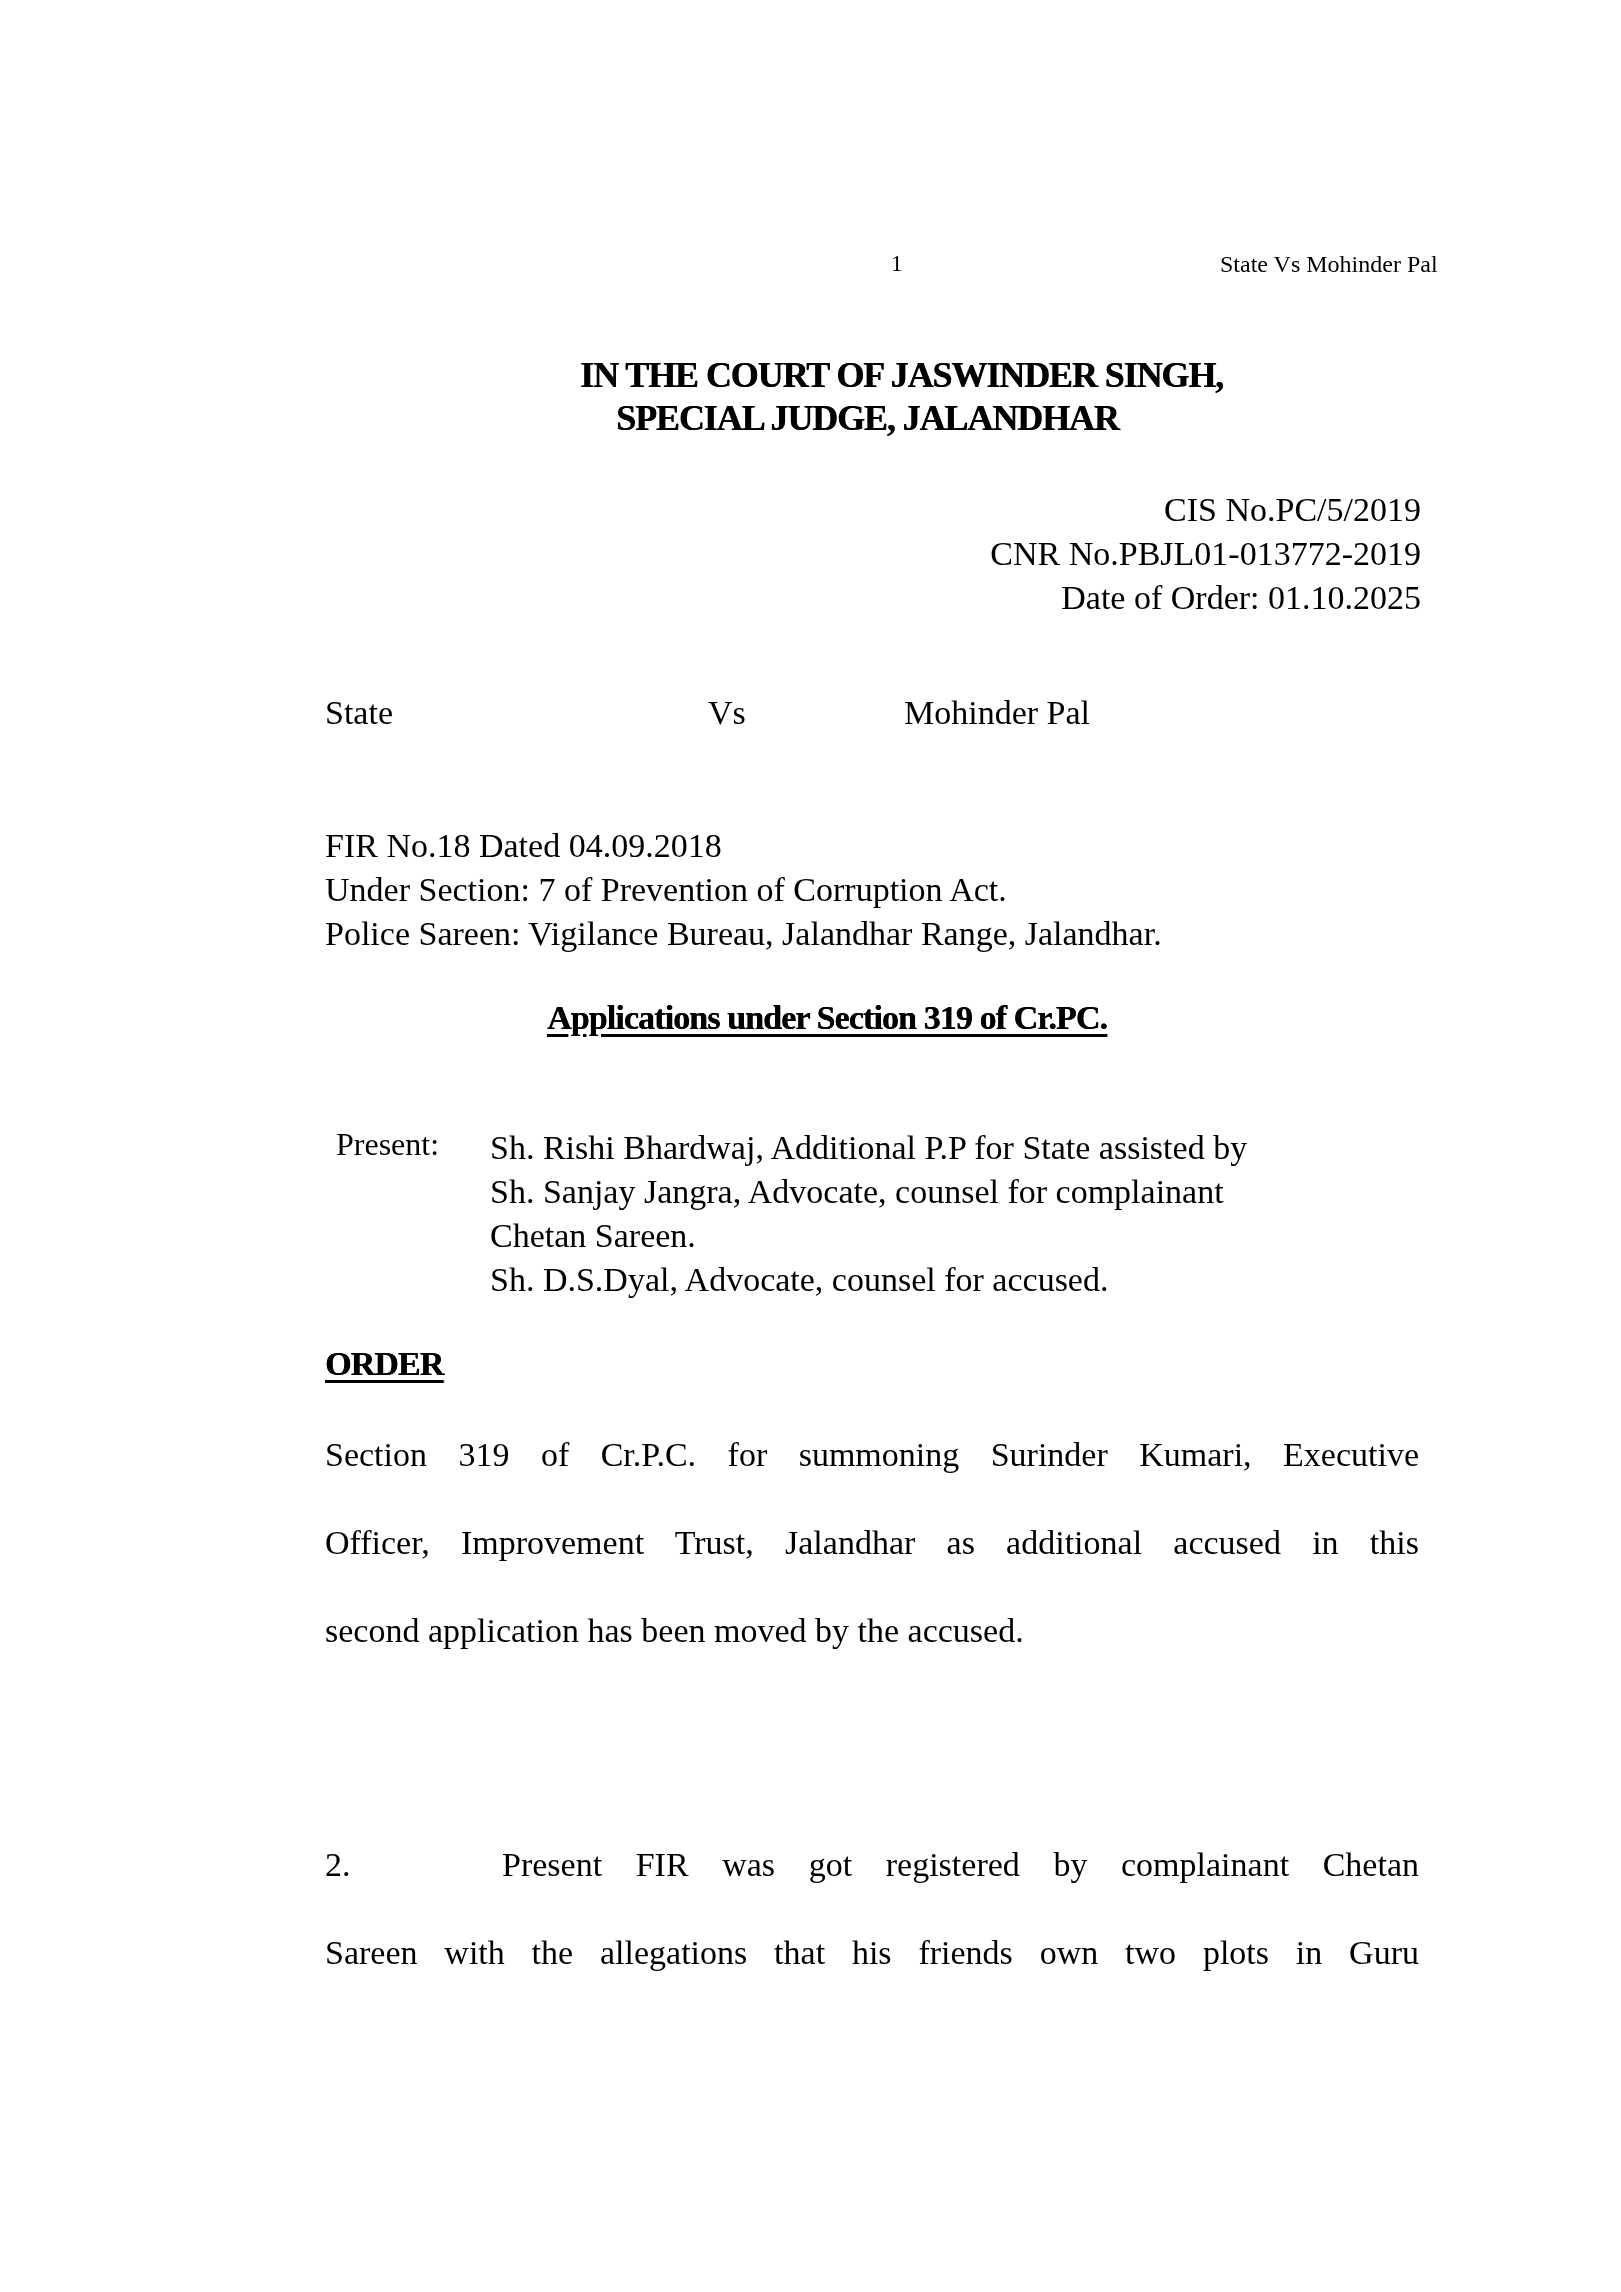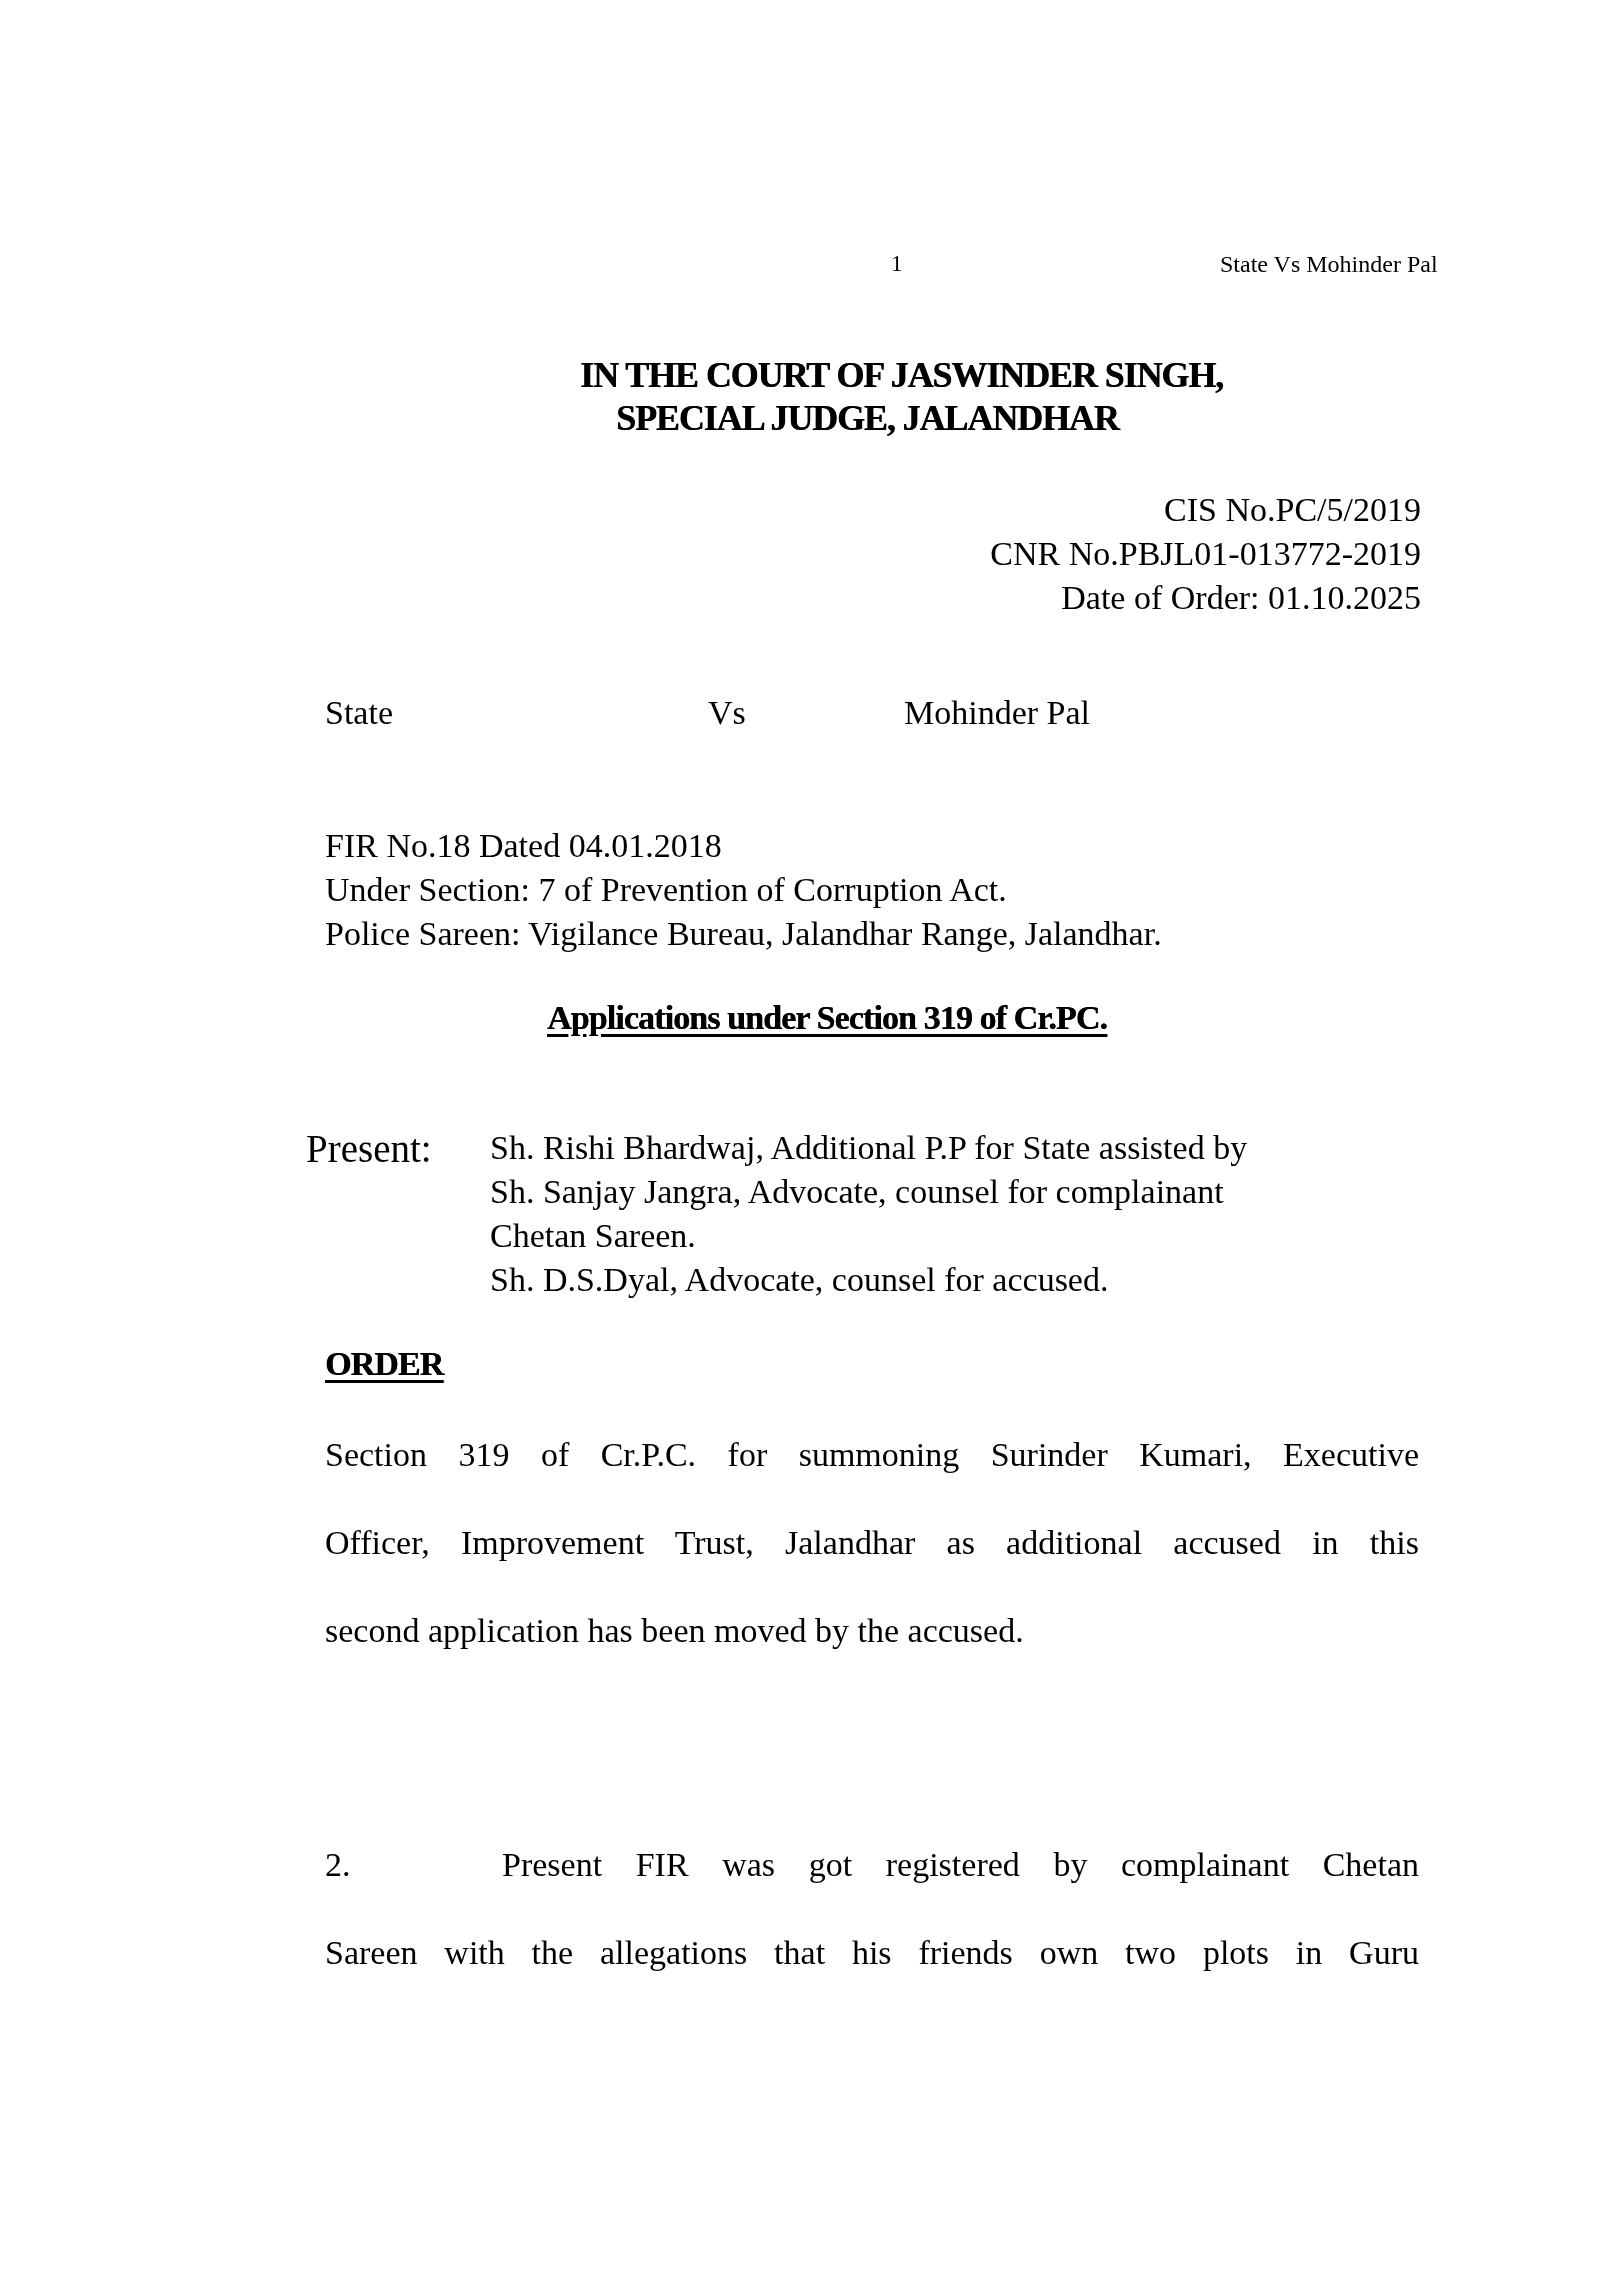--- a/index.html
+++ b/index.html
@@ -66,21 +66,21 @@
       font-size: 34px;
       font-weight: bold;
       letter-spacing: -0.9px;
       text-decoration: underline;
       text-decoration-thickness: 2.7px;
       text-underline-offset: 5.4px;
       text-shadow: 0.4px 0 0 #000;
     }
 
     
-    .present-label { left: 306px; top: 1126px; font-size: 39px; }
+    .present-label { left: 336px; top: 1126px; font-size: 32px; }
     .present-list {
       position: absolute;
       left: 490px;
       top: 1126px;
       font-size: 34px;
       line-height: 44px;
     }
     .present-list div { white-space: nowrap; }
 
     
@@ -132,21 +132,21 @@
   <div>CIS No.PC/5/2019</div>
   <div>CNR No.PBJL01-013772-2019</div>
   <div>Date of Order: 01.10.2025</div>
 </div>
 
 <div class="abs parties-row party-left">State</div>
 <div class="abs parties-row party-vs">Vs</div>
 <div class="abs parties-row party-right">Mohinder Pal</div>
 
 <div class="fir-block">
-  <div>FIR No.18 Dated 04.01.2018</div>
+  <div>FIR No.18 Dated 04.09.2018</div>
   <div>Under Section: 7 of Prevention of Corruption Act.</div>
   <div>Police Sareen: Vigilance Bureau, Jalandhar Range, Jalandhar.</div>
 </div>
 
 <div class="abs app-heading">Applications under Section 319 of Cr.PC. </div>
 
 <div class="abs present-label">Present:</div>
 <div class="present-list">
   <div>Sh. Rishi Bhardwaj, Additional P.P for State assisted by</div>
   <div>Sh. Sanjay Jangra, Advocate, counsel for complainant</div>

